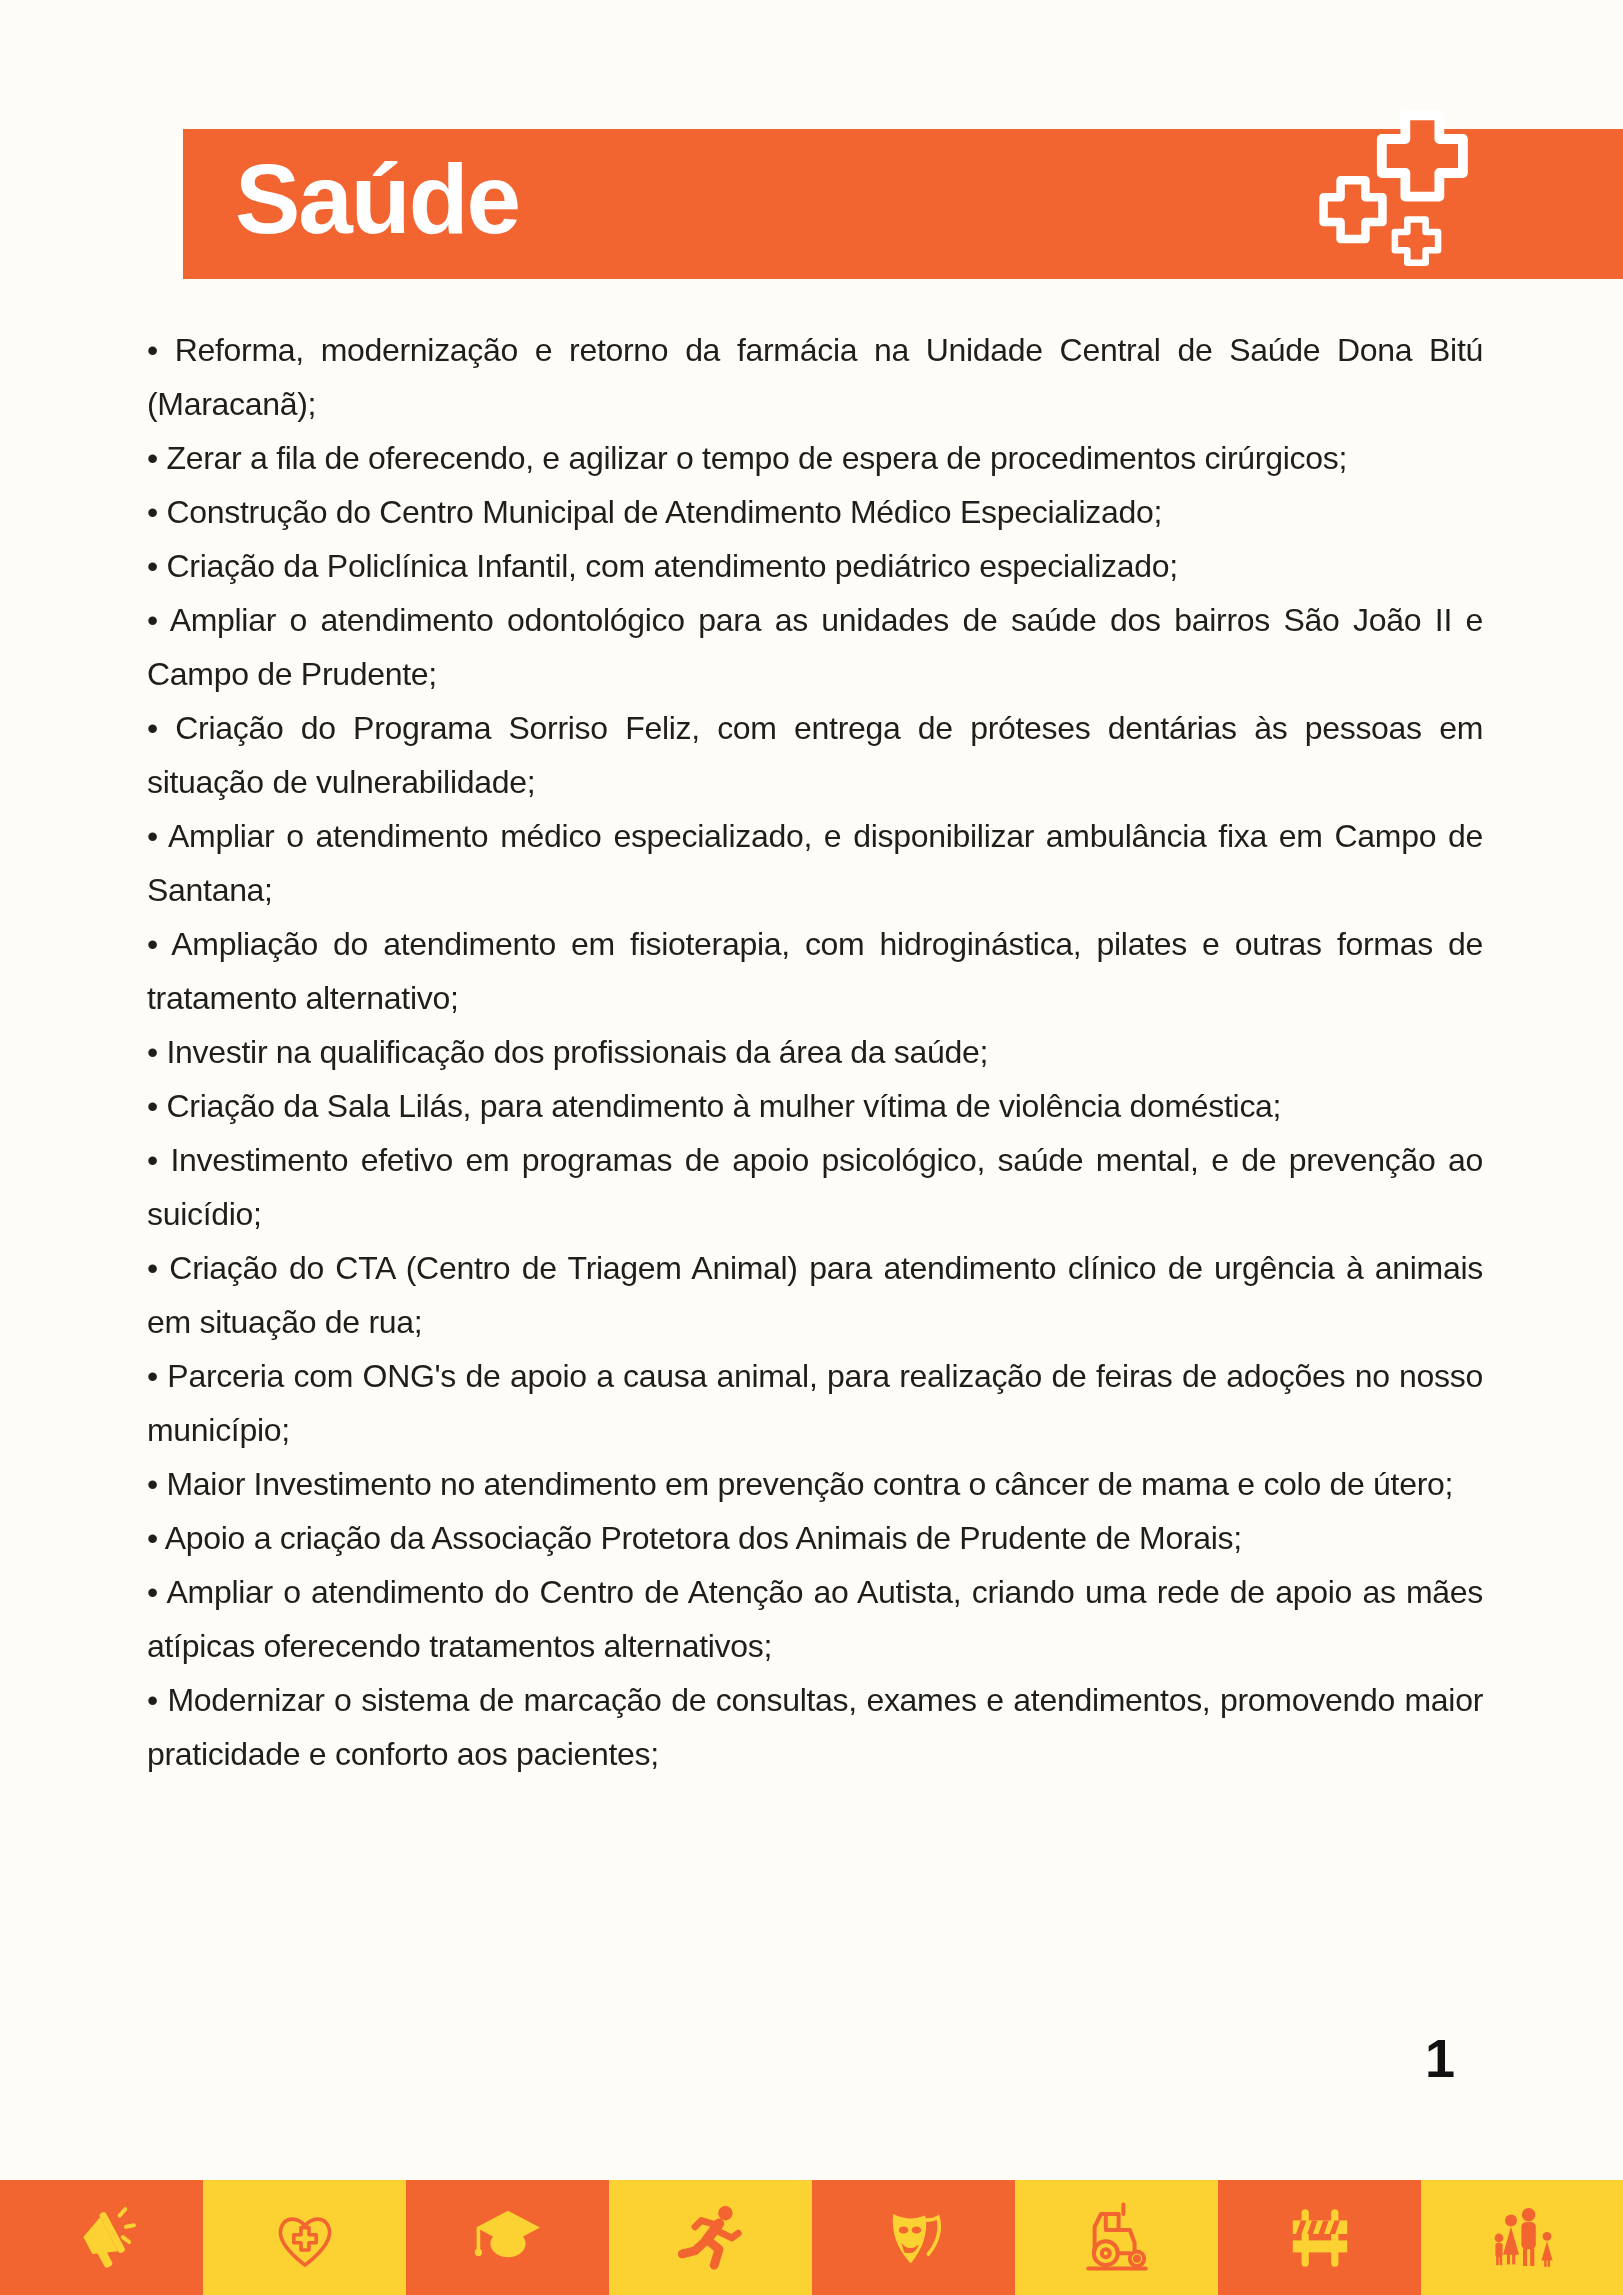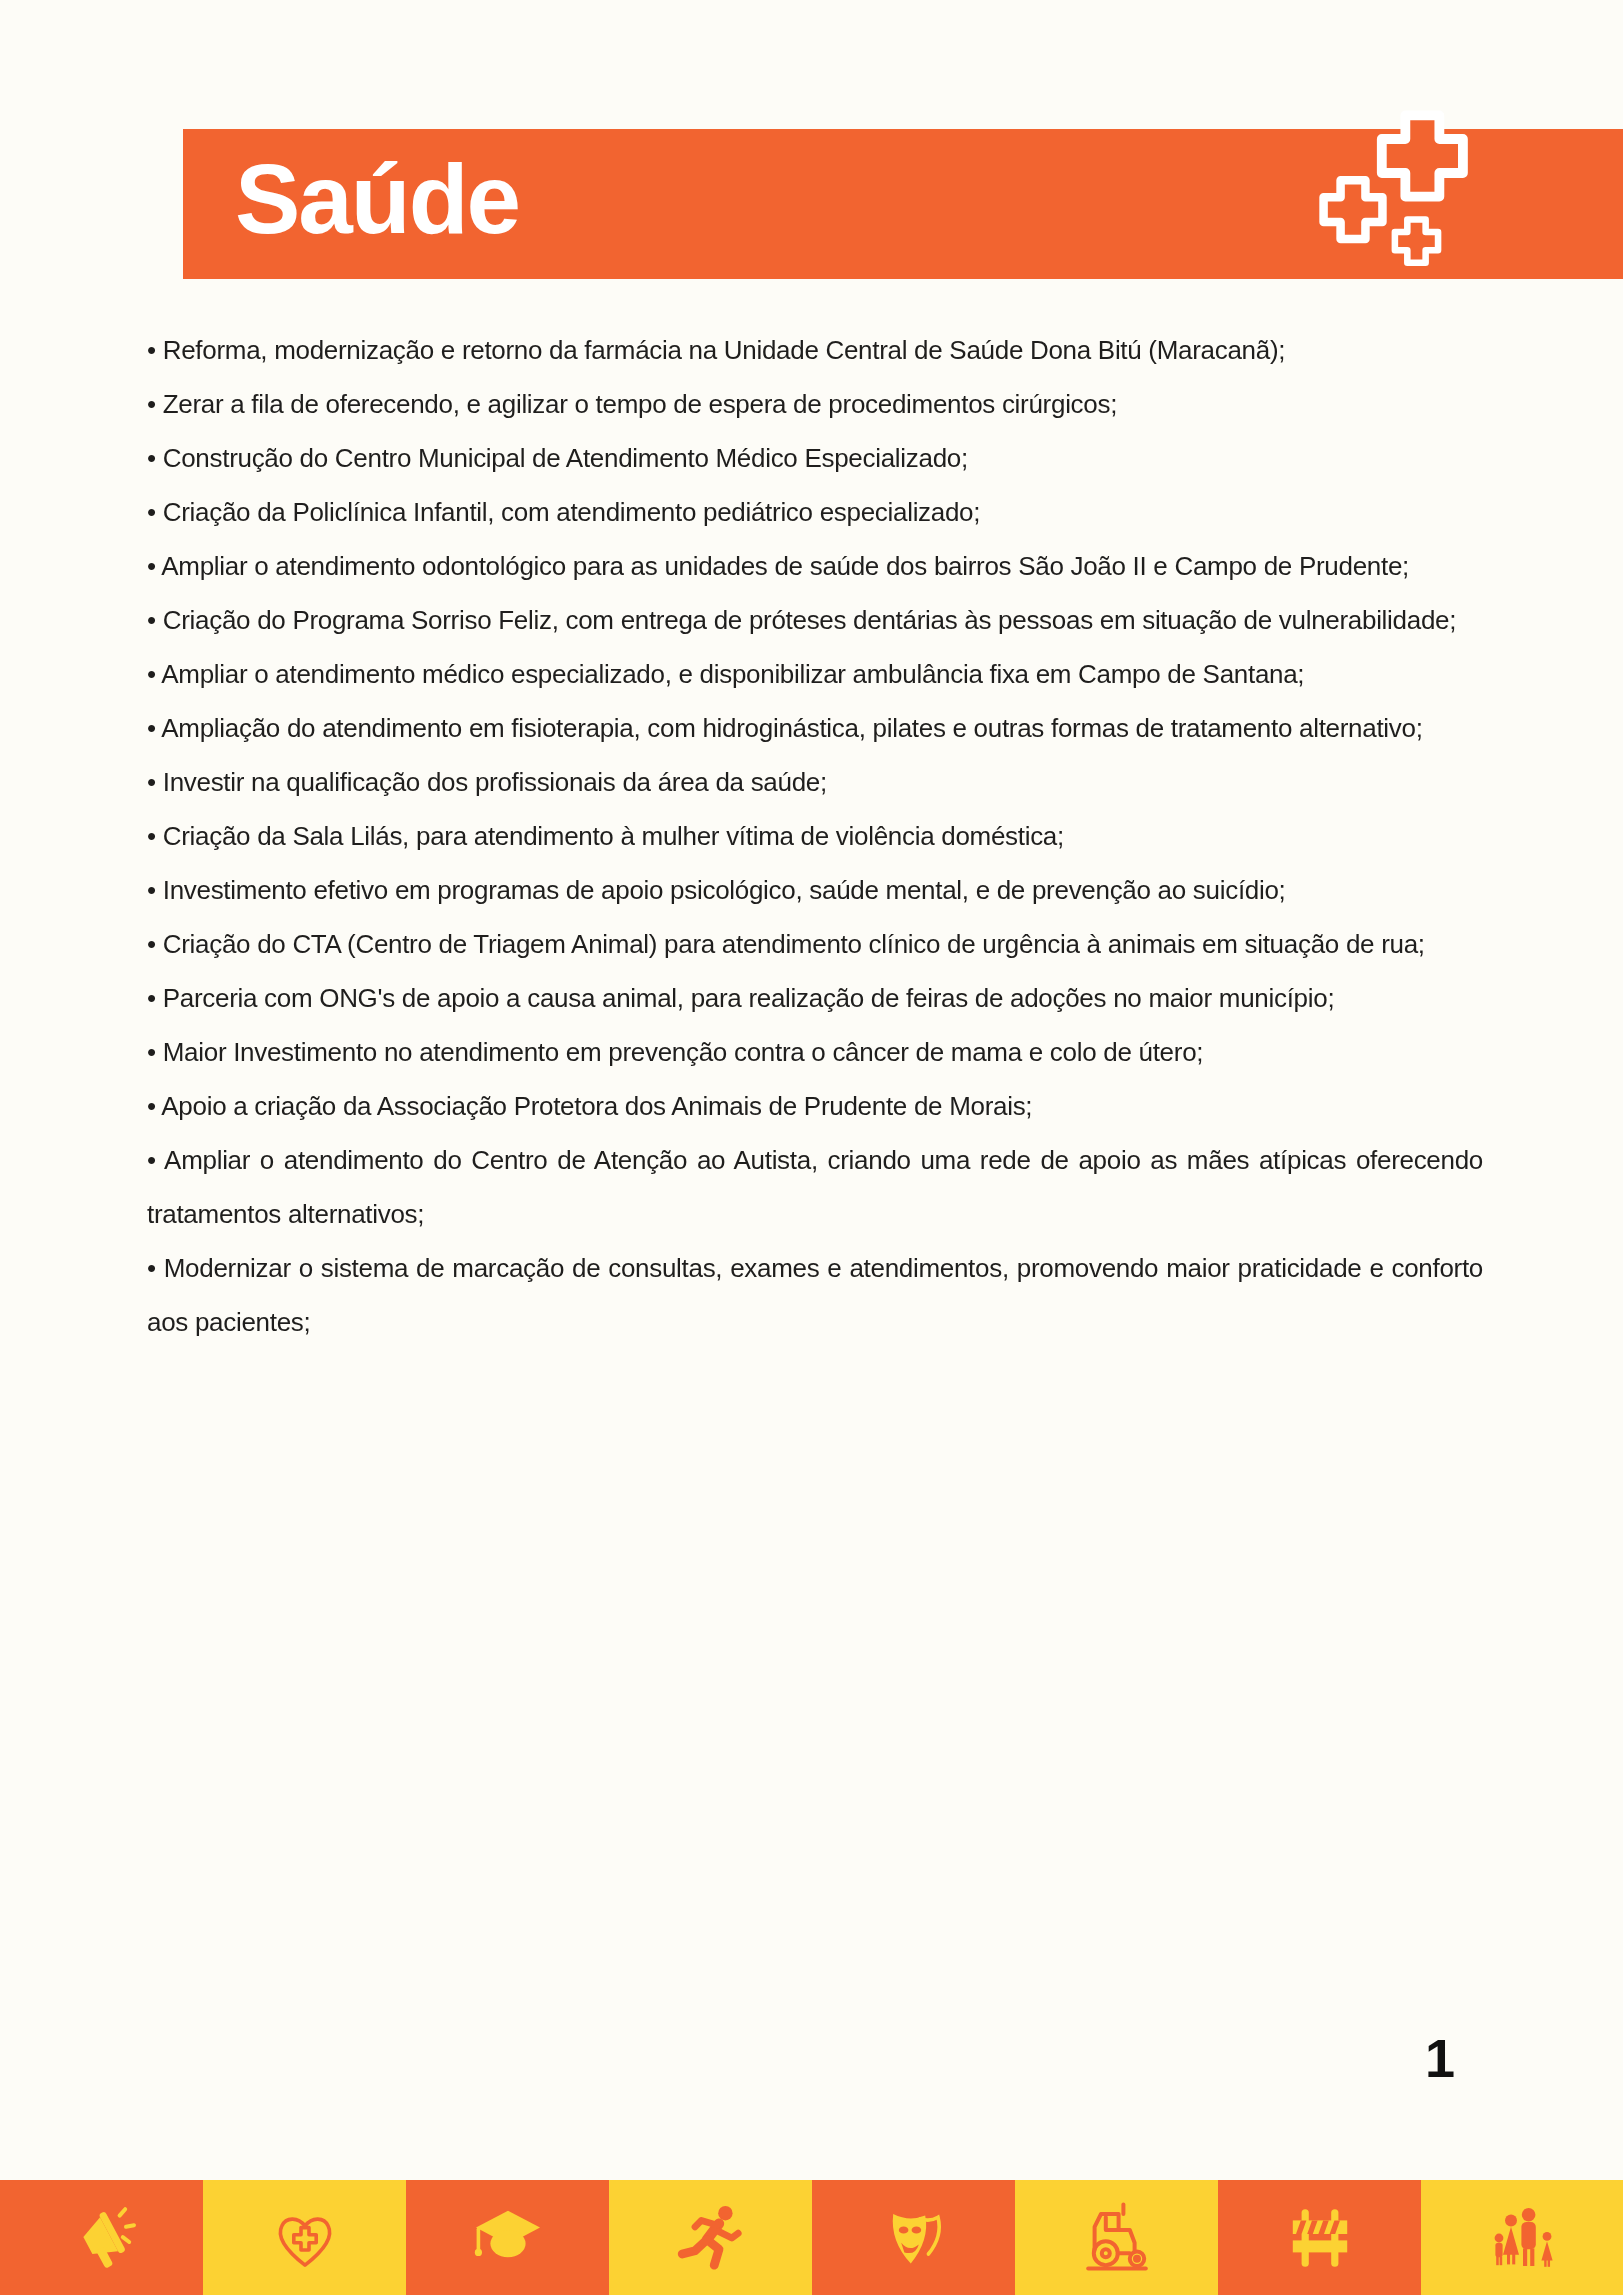--- a/index.html
+++ b/index.html
@@ -9,21 +9,21 @@
   
   .banner{position:absolute;left:147px;top:129px;right:0;height:150px;
           background:#F26430;margin-left:36px;}
   .banner-title{position:absolute;left:52px;top:50%;transform:translateY(-54%);
           font-size:98px;font-weight:800;letter-spacing:-2px;color:#FFFFFF;}
   .banner-crosses{position:absolute;right:148px;top:-19px;width:157px;height:164px;
           overflow:visible;}
 
   
   .content{position:absolute;left:147px;top:323px;width:1336px;
-           font-size:26px;line-height:54px;letter-spacing:-0.3px;
+           font-size:32px;line-height:54px;letter-spacing:-0.3px;
            color:#1F1E1D;text-align:justify;}
   .content p{margin:0;}
 
   
   .page-number{position:absolute;top:2027px;right:169px;
            font-size:54px;font-weight:700;color:#111111;}
 
   
   .footer{position:absolute;left:0;right:0;bottom:0;height:115px;display:flex;}
   .tile{flex:1 1 0;display:flex;align-items:center;justify-content:center;}
@@ -55,21 +55,21 @@
     <p>• Construção do Centro Municipal de Atendimento Médico Especializado;</p>
     <p>• Criação da Policlínica Infantil, com atendimento pediátrico especializado;</p>
     <p>• Ampliar o atendimento odontológico para as unidades de saúde dos bairros São João II e Campo de Prudente;</p>
     <p>• Criação do Programa Sorriso Feliz, com entrega de próteses dentárias às pessoas em situação de vulnerabilidade;</p>
     <p>• Ampliar o atendimento médico especializado, e disponibilizar ambulância fixa em Campo de Santana;</p>
     <p>• Ampliação do atendimento em fisioterapia, com hidroginástica, pilates e outras formas de tratamento alternativo;</p>
     <p>• Investir na qualificação dos profissionais da área da saúde;</p>
     <p>• Criação da Sala Lilás, para atendimento à mulher vítima de violência doméstica;</p>
     <p>• Investimento efetivo em programas de apoio psicológico, saúde mental, e de prevenção ao suicídio;</p>
     <p>• Criação do CTA (Centro de Triagem Animal) para atendimento clínico de urgência à animais em situação de rua;</p>
-    <p>• Parceria com ONG's de apoio a causa animal, para realização de feiras de adoções no maior município;</p>
+    <p>• Parceria com ONG's de apoio a causa animal, para realização de feiras de adoções no nosso município;</p>
     <p>• Maior Investimento no atendimento em prevenção contra o câncer de mama e colo de útero;</p>
     <p>• Apoio a criação da Associação Protetora dos Animais de Prudente de Morais;</p>
     <p>• Ampliar o atendimento do Centro de Atenção ao Autista, criando uma rede de apoio as mães atípicas oferecendo tratamentos alternativos;</p>
     <p>• Modernizar o sistema de marcação de consultas, exames e atendimentos, promovendo maior praticidade e conforto aos pacientes;</p>
   </div>
 
   <div class="page-number">1</div>
 
   <div class="footer">
 

